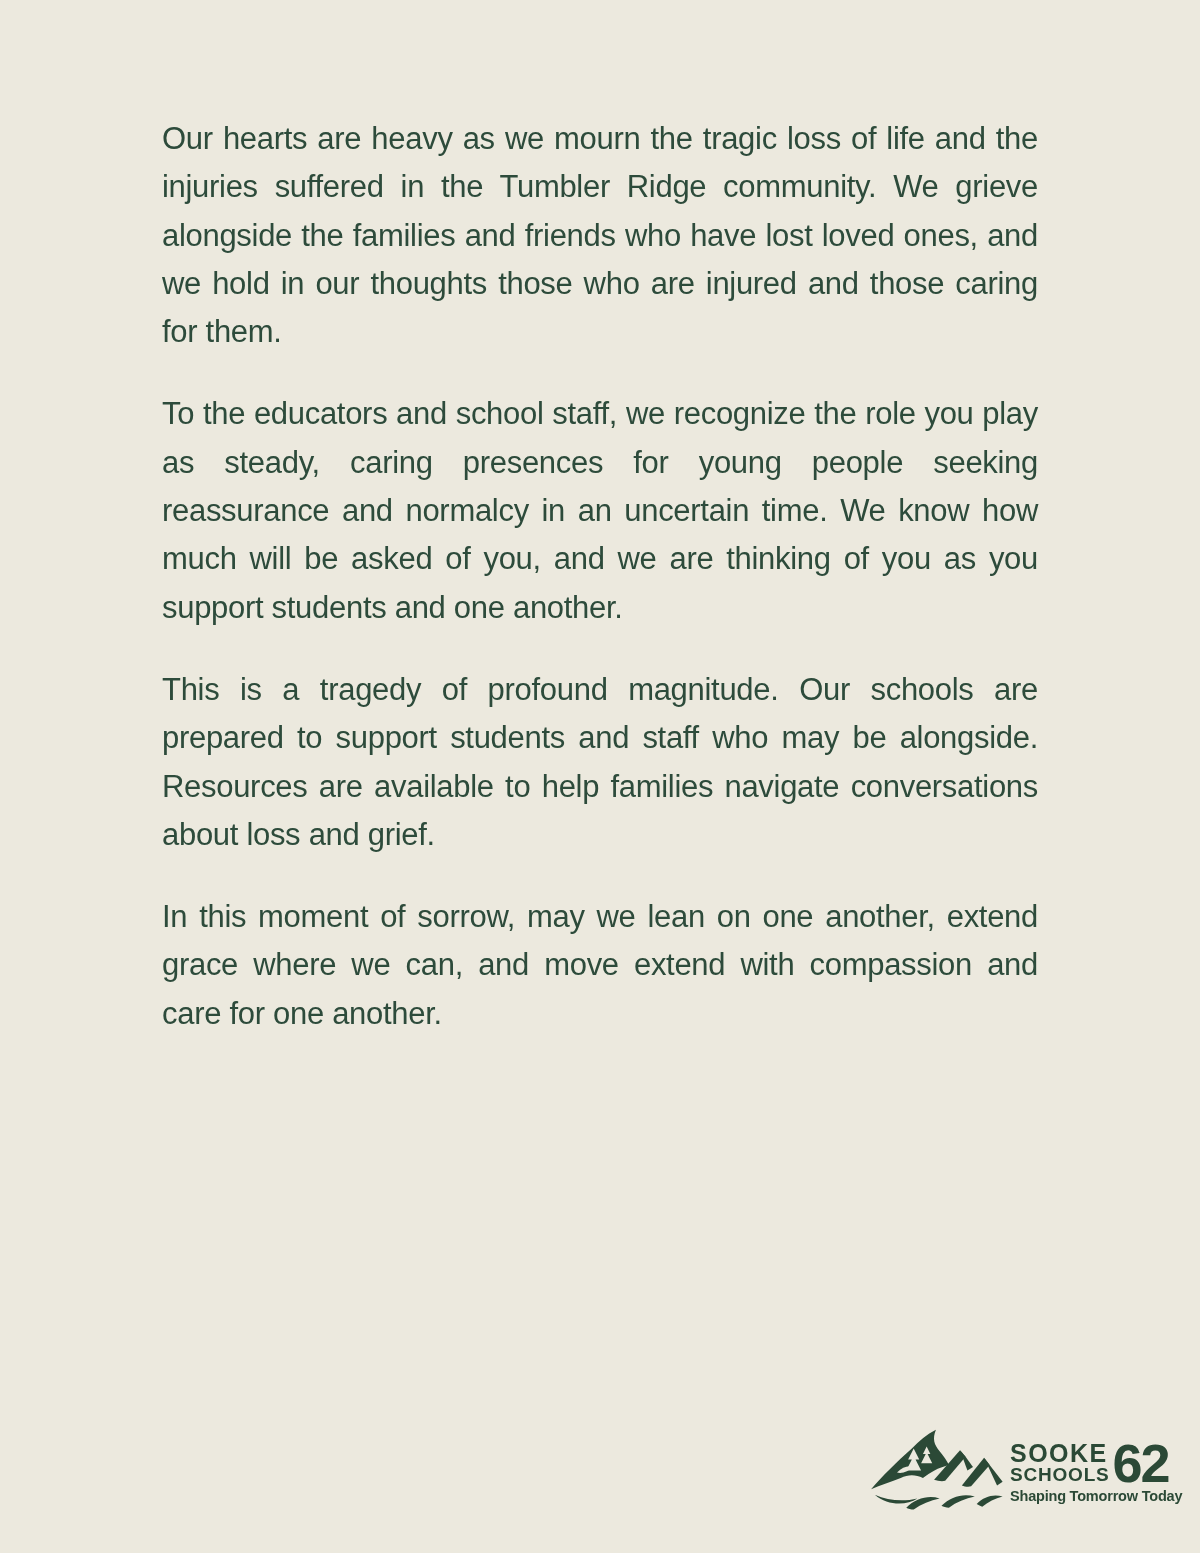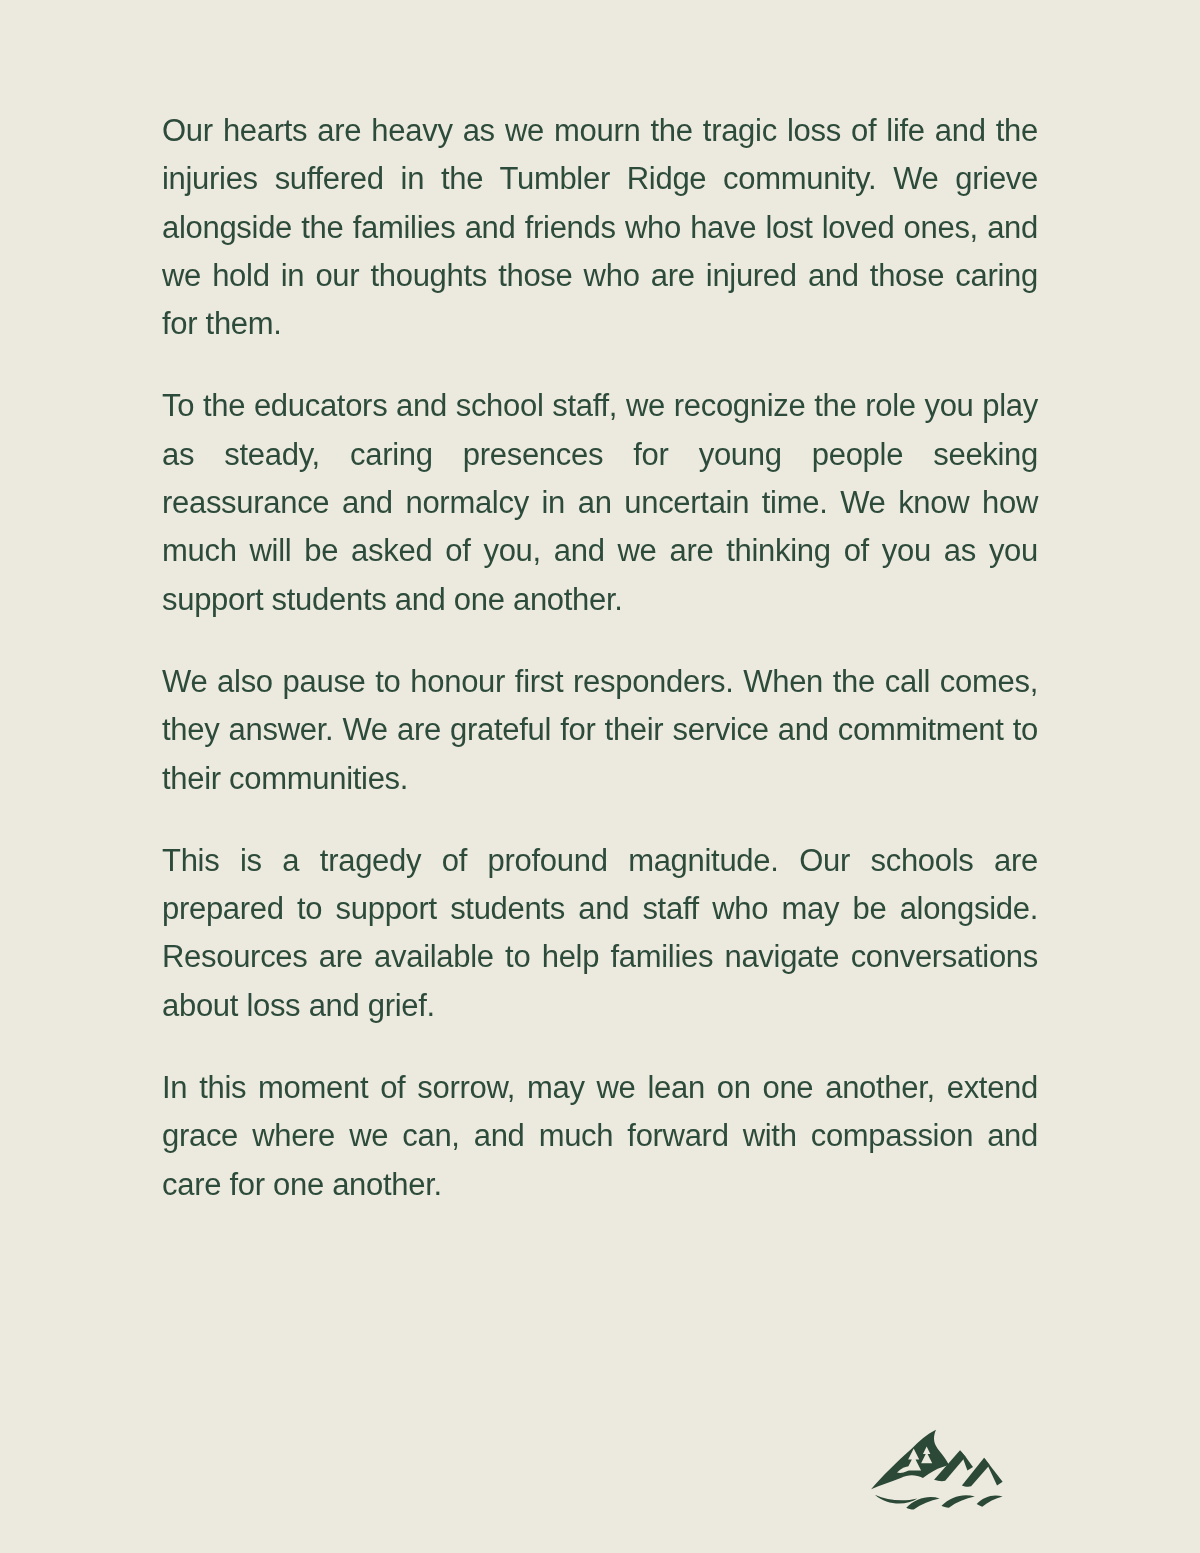--- a/index.html
+++ b/index.html
@@ -10,21 +10,21 @@
     width: 1200px;
     height: 1553px;
     position: relative;
     background: #ECE9DE;
     font-family: "Liberation Sans", sans-serif;
     overflow: hidden;
   }
   .letter {
     position: absolute;
     left: 162px;
-    top: 107px;
+    top: 115px;
     width: 876px;
   }
   .letter p {
     margin: 0 0 34px 0;
     font-size: 31px;
     line-height: 48.3px;
     letter-spacing: -0.3px;
     text-align: justify;
     color: #2D4B3B;
   }
@@ -88,23 +88,22 @@
     margin-top: 3px;
     white-space: nowrap;
   }
 </style>
 </head>
 <body>
 
 <main class="letter">
   <p>Our hearts are heavy as we mourn the tragic loss of life and the injuries suffered in the Tumbler Ridge community. We grieve alongside the families and friends who have lost loved ones, and we hold in our thoughts those who are injured and those caring for them.</p>
   <p>To the educators and school staff, we recognize the role you play as steady, caring presences for young people seeking reassurance and normalcy in an uncertain time. We know how much will be asked of you, and we are thinking of you as you support students and one another.</p>
-  <p>We also pause to honour first responders. When the call comes, they answer. We are grateful for their service and commitment to their communities.</p>
   <p>This is a tragedy of profound magnitude. Our schools are prepared to support students and staff who may be alongside. Resources are available to help families navigate conversations about loss and grief.</p>
-  <p>In this moment of sorrow, may we lean on one another, extend grace where we can, and much forward with compassion and care for one another.</p>
+  <p>In this moment of sorrow, may we lean on one another, extend grace where we can, and move extend with compassion and care for one another.</p>
 </main>
 
 <div class="logo">
   <svg class="logo-mark" viewBox="0 0 150 95" xmlns="http://www.w3.org/2000/svg" aria-hidden="true">
 
     <path fill="#2B4936" d="M6,66
       C18,52 34,36 50,22
       C58,14 66,7 76,2
       C72,12 74,18 80,25
       C84,30 88,35 90,40
@@ -120,13 +119,23 @@
     <path fill="#2B4936" d="M102,24 L108,31 L116,42 L110,46 Z"></path>
 
     <path fill="#2B4936" d="M104,62 L128,32 L134,40 L114,63 C110,64 107,63 104,62 Z"></path>
     <path fill="#2B4936" d="M128,32 L134,40 L148,58 L142,62 Z"></path>
 
     <path fill="#2B4936" d="M10,72 C24,78 40,80 56,76 C44,84 24,84 10,72 Z"></path>
     <path fill="#2B4936" d="M44,86 C54,76 68,72 80,76 C70,78 60,82 52,88 C49,88 46,87 44,86 Z"></path>
     <path fill="#2B4936" d="M82,84 C92,74 106,70 118,74 C108,76 98,80 90,86 C87,86 84,85 82,84 Z"></path>
     <path fill="#2B4936" d="M120,82 C128,74 138,71 148,74 C140,76 132,80 126,85 C124,84 122,83 120,82 Z"></path>
   </svg>
+  <div class="logo-text">
+    <div class="logo-name-row">
+      <div class="logo-name-stack">
+        <span class="logo-name-1">SOOKE</span>
+        <span class="logo-name-2">SCHOOLS</span>
+      </div>
+      <span class="logo-number">62</span>
+    </div>
+    <span class="logo-tagline">Shaping Tomorrow Today</span>
+  </div>
 </div>
 
 </body></html>

